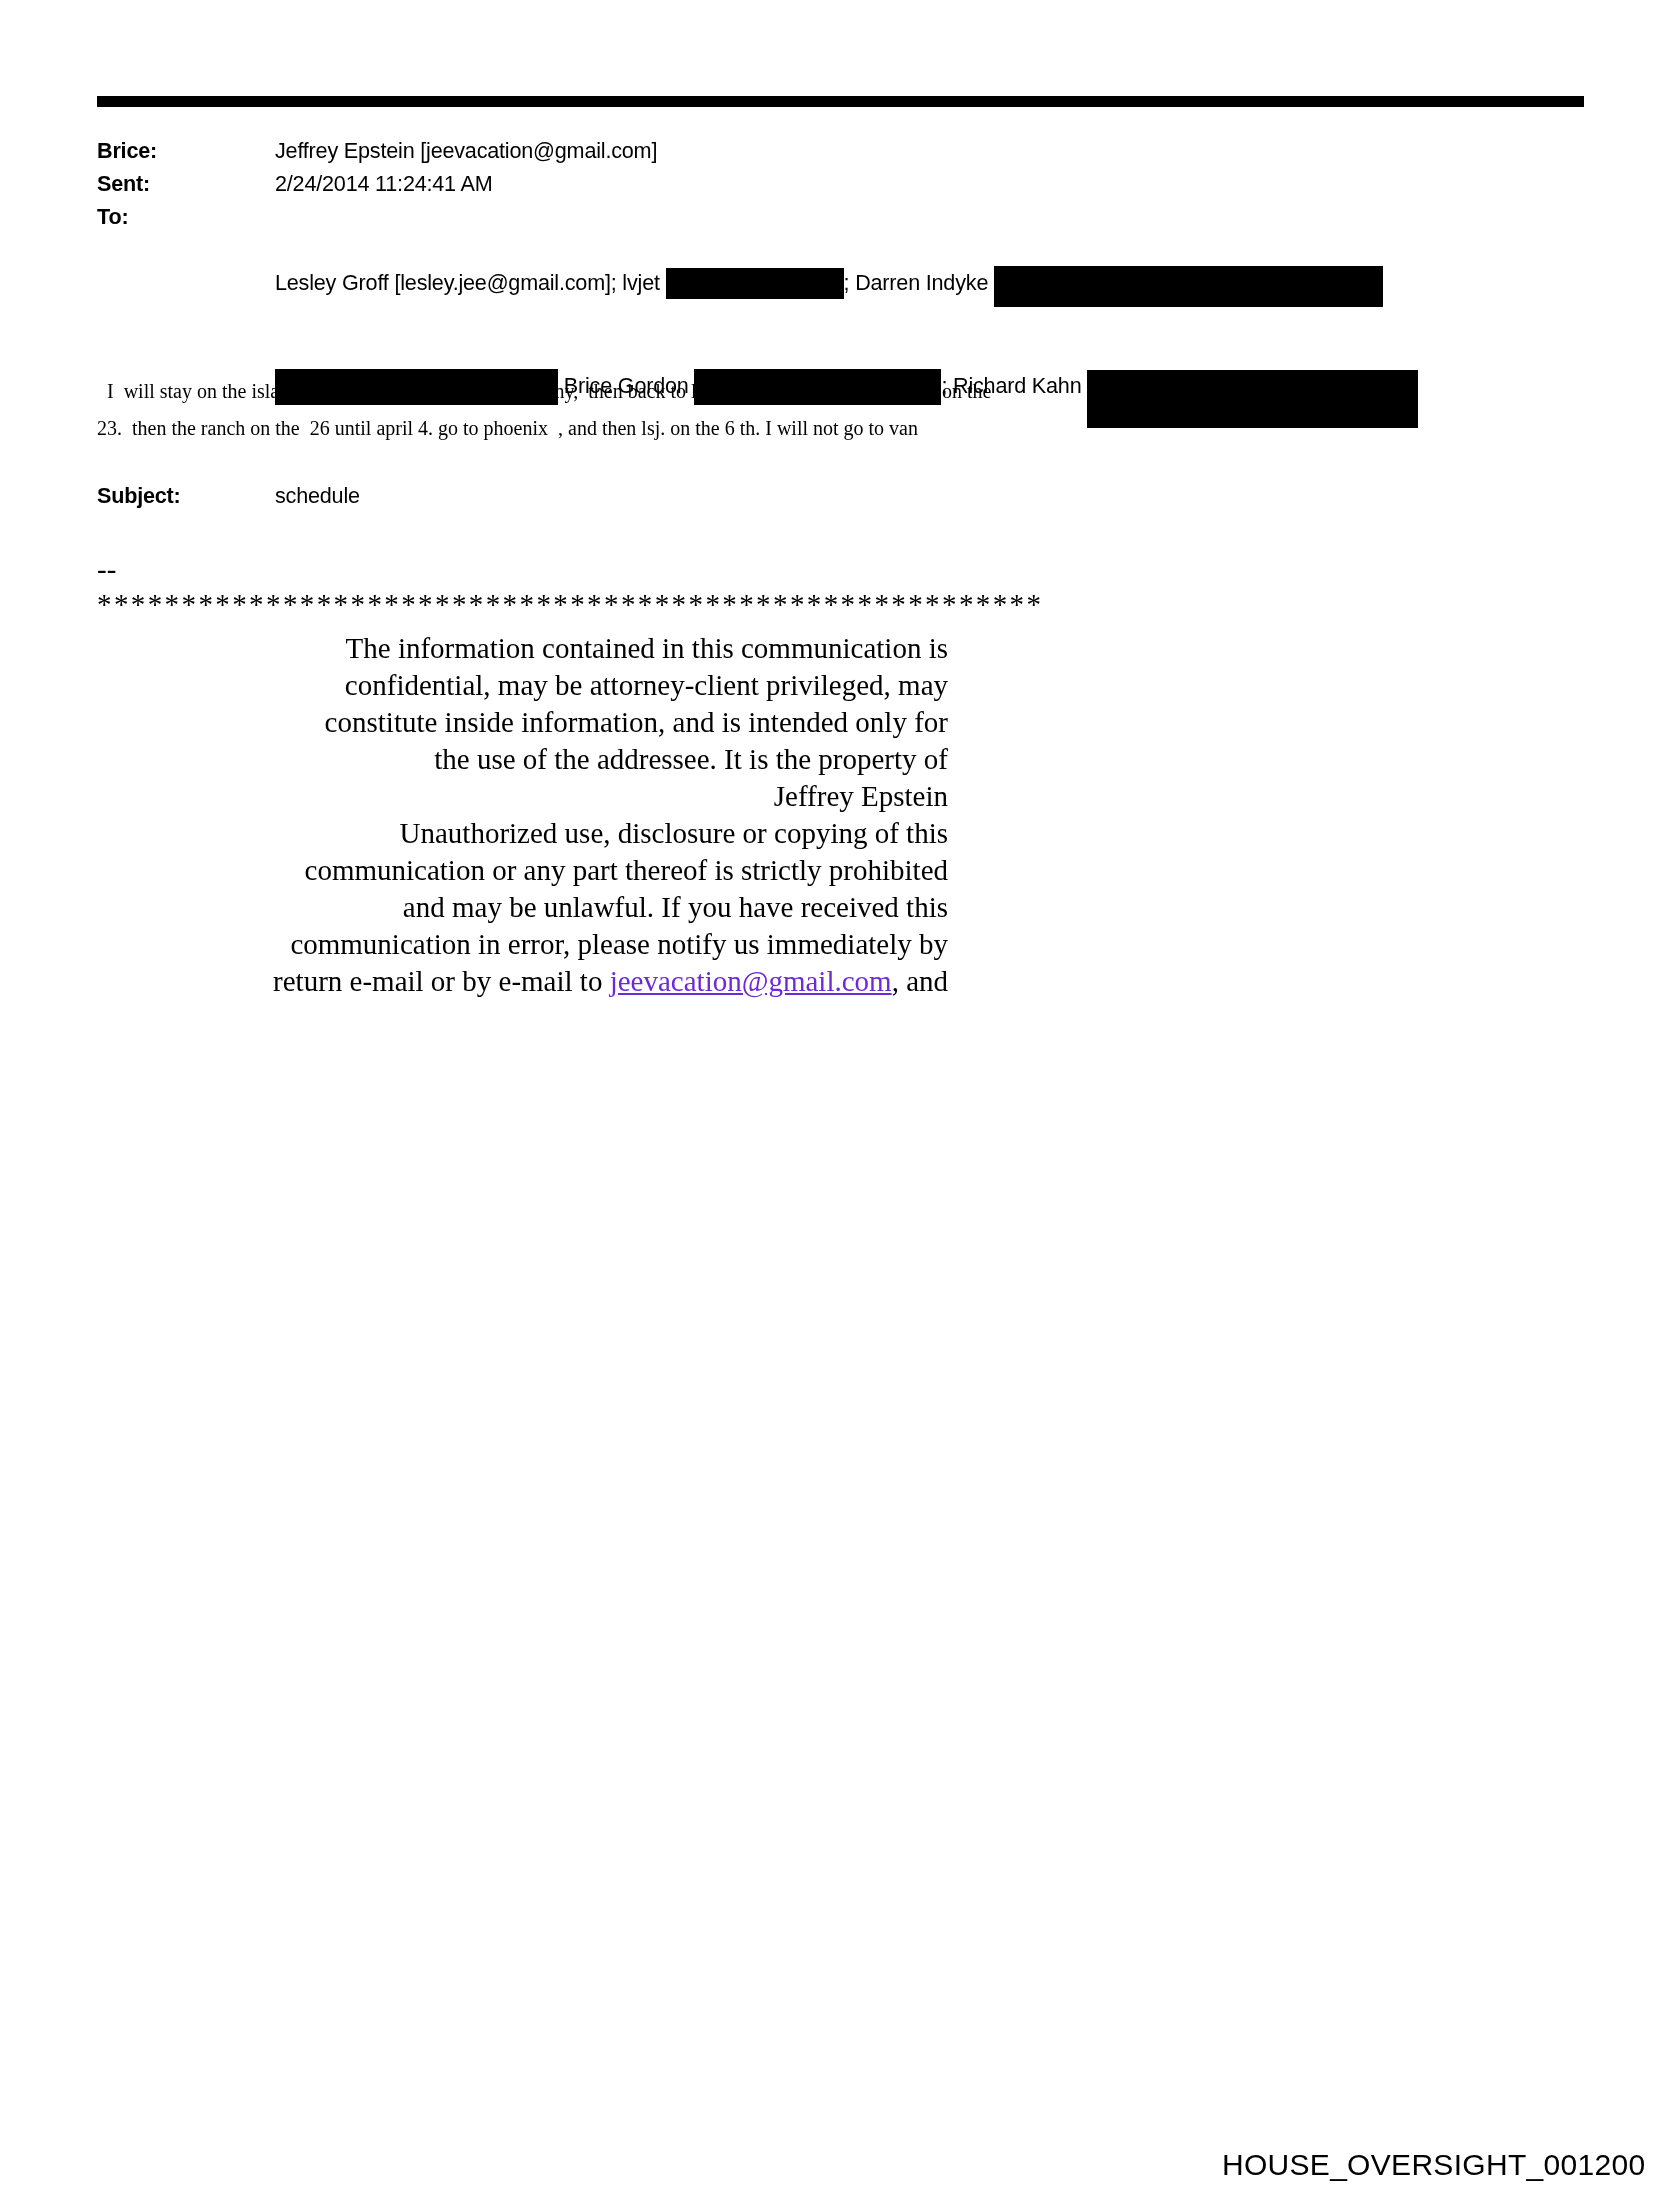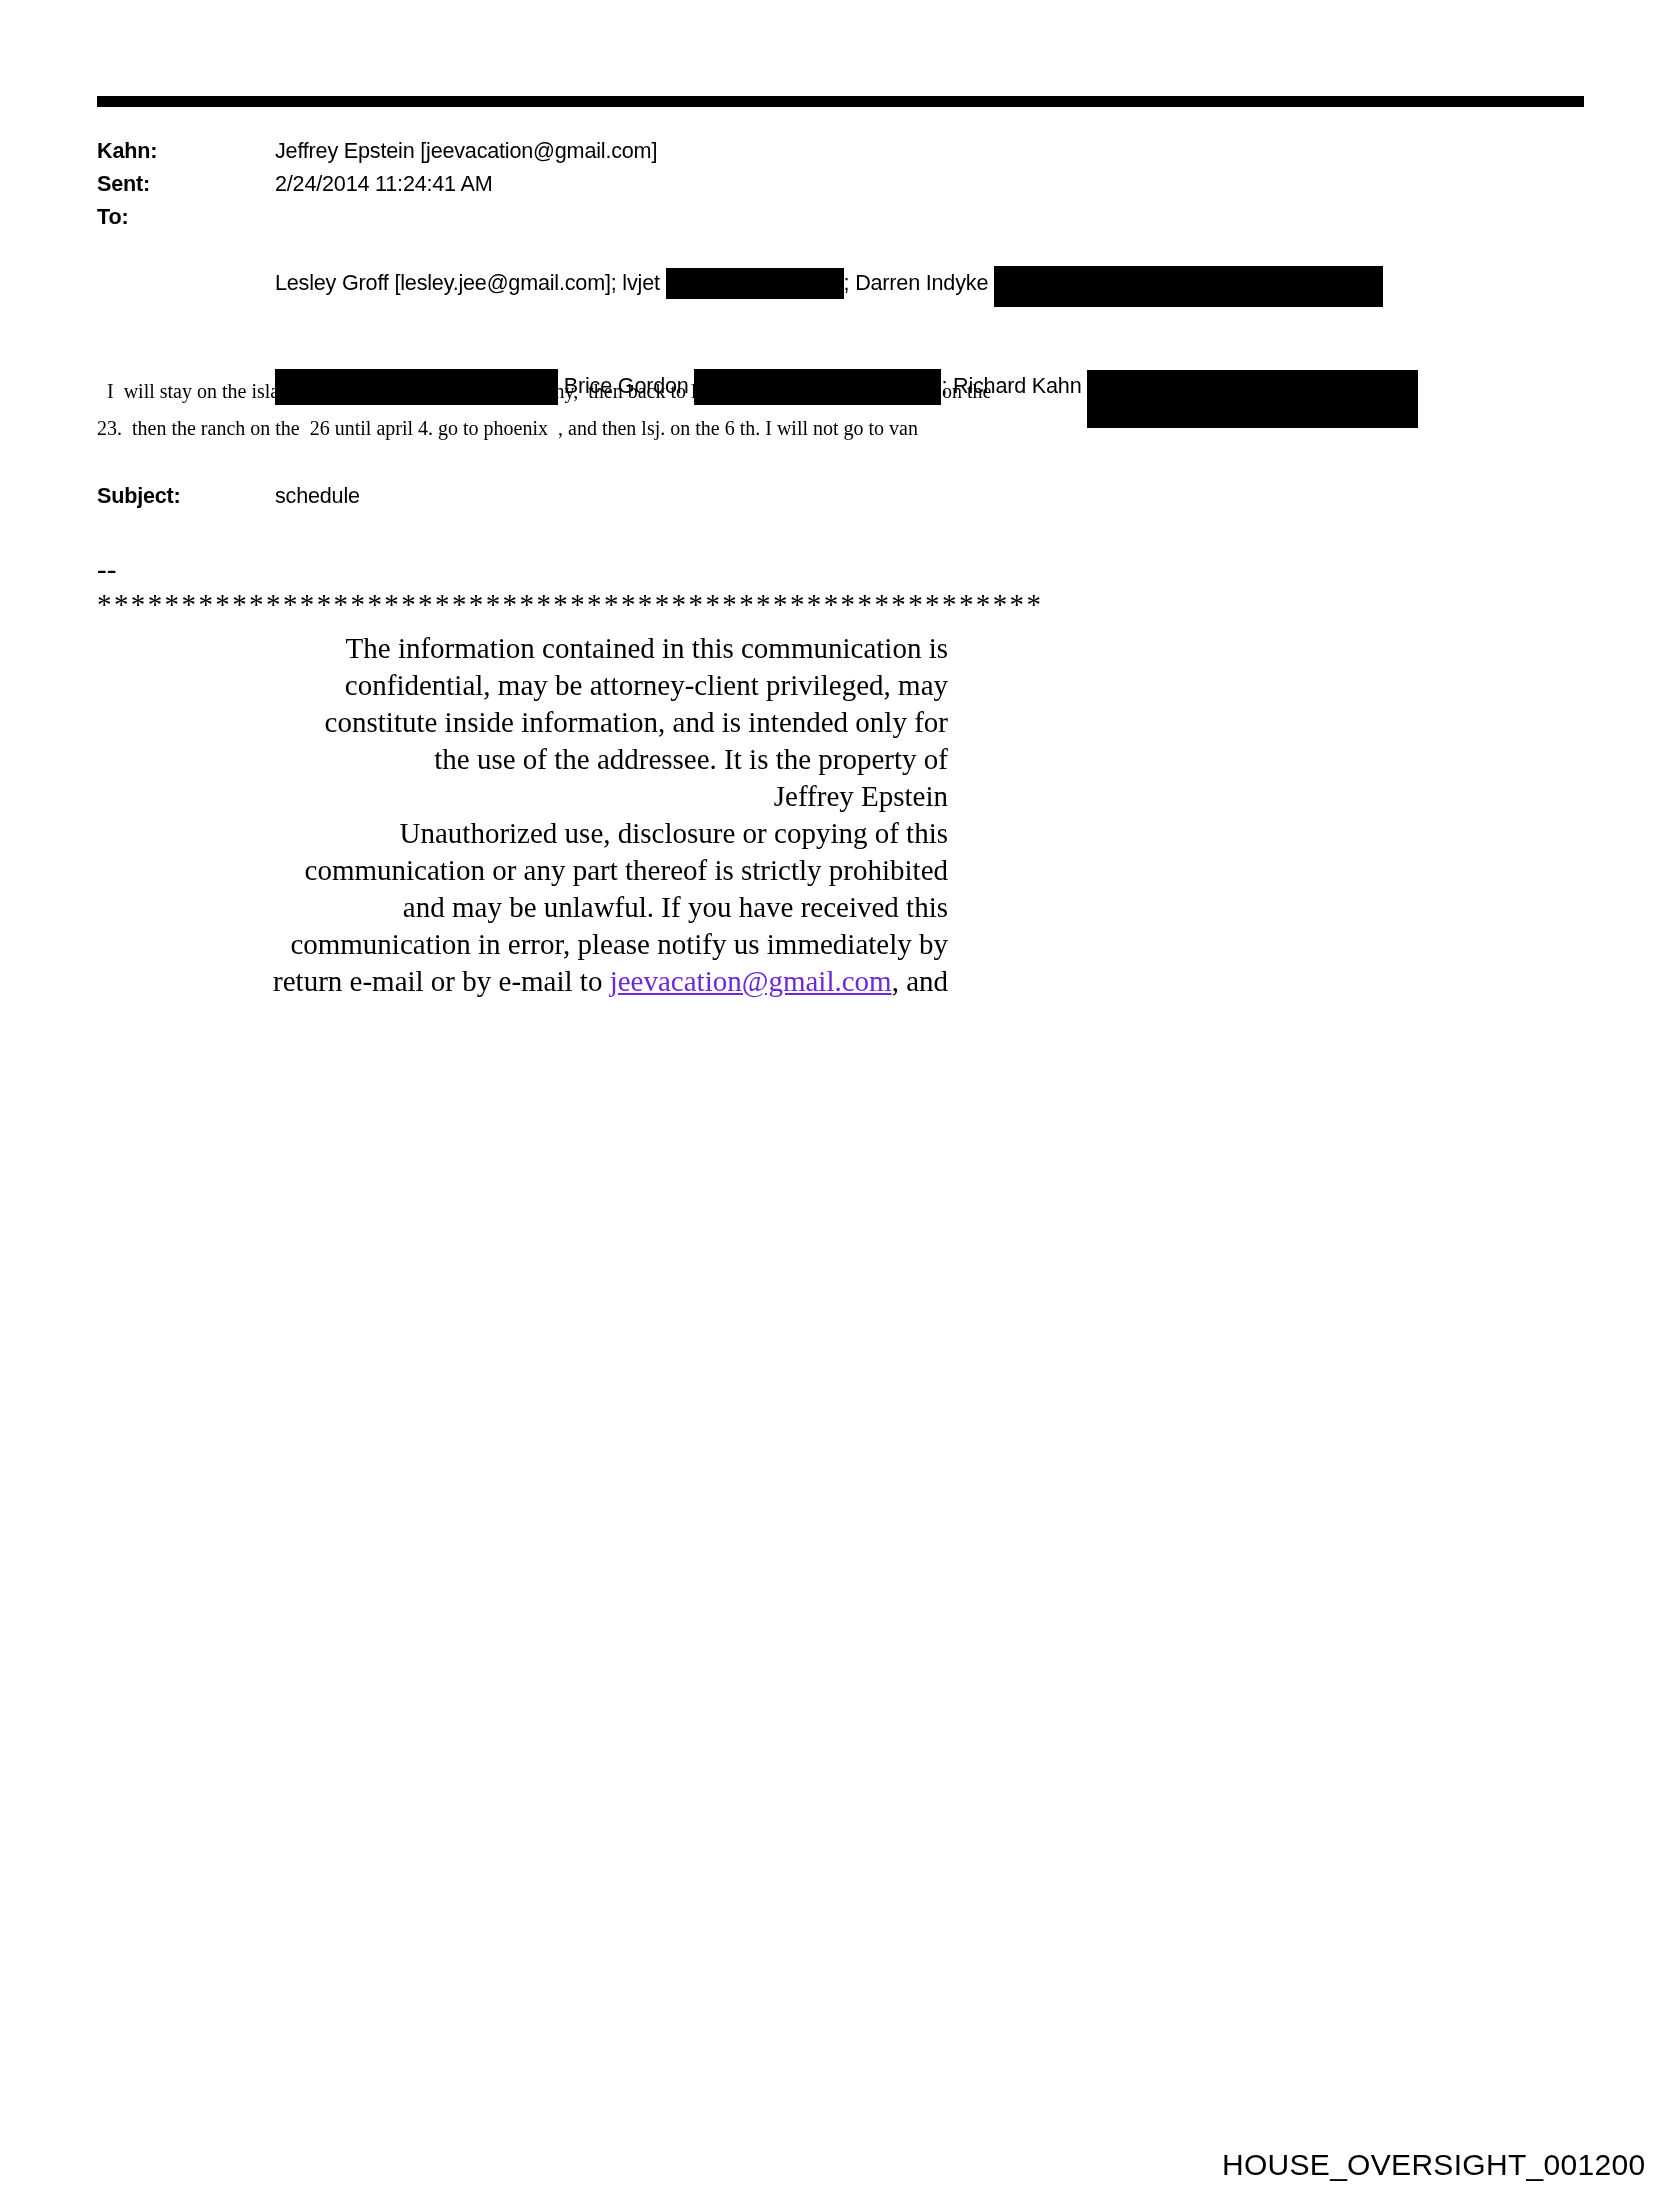--- a/index.html
+++ b/index.html
@@ -102,21 +102,21 @@
 </style>
 </head>
 <body>
 
 <div class="page">
 
   <div class="top-rule"></div>
 
   <div class="email-header">
     <div class="hrow">
-      <div class="hlabel">Kahn:</div>
+      <div class="hlabel">Brice:</div>
       <div class="hvalue">Jeffrey Epstein [jeevacation@gmail.com]</div>
     </div>
     <div class="hrow">
       <div class="hlabel">Sent:</div>
       <div class="hvalue">2/24/2014 11:24:41 AM</div>
     </div>
     <div class="hrow">
       <div class="hlabel">To:</div>
       <div class="hvalue">
         <div class="to-line">

